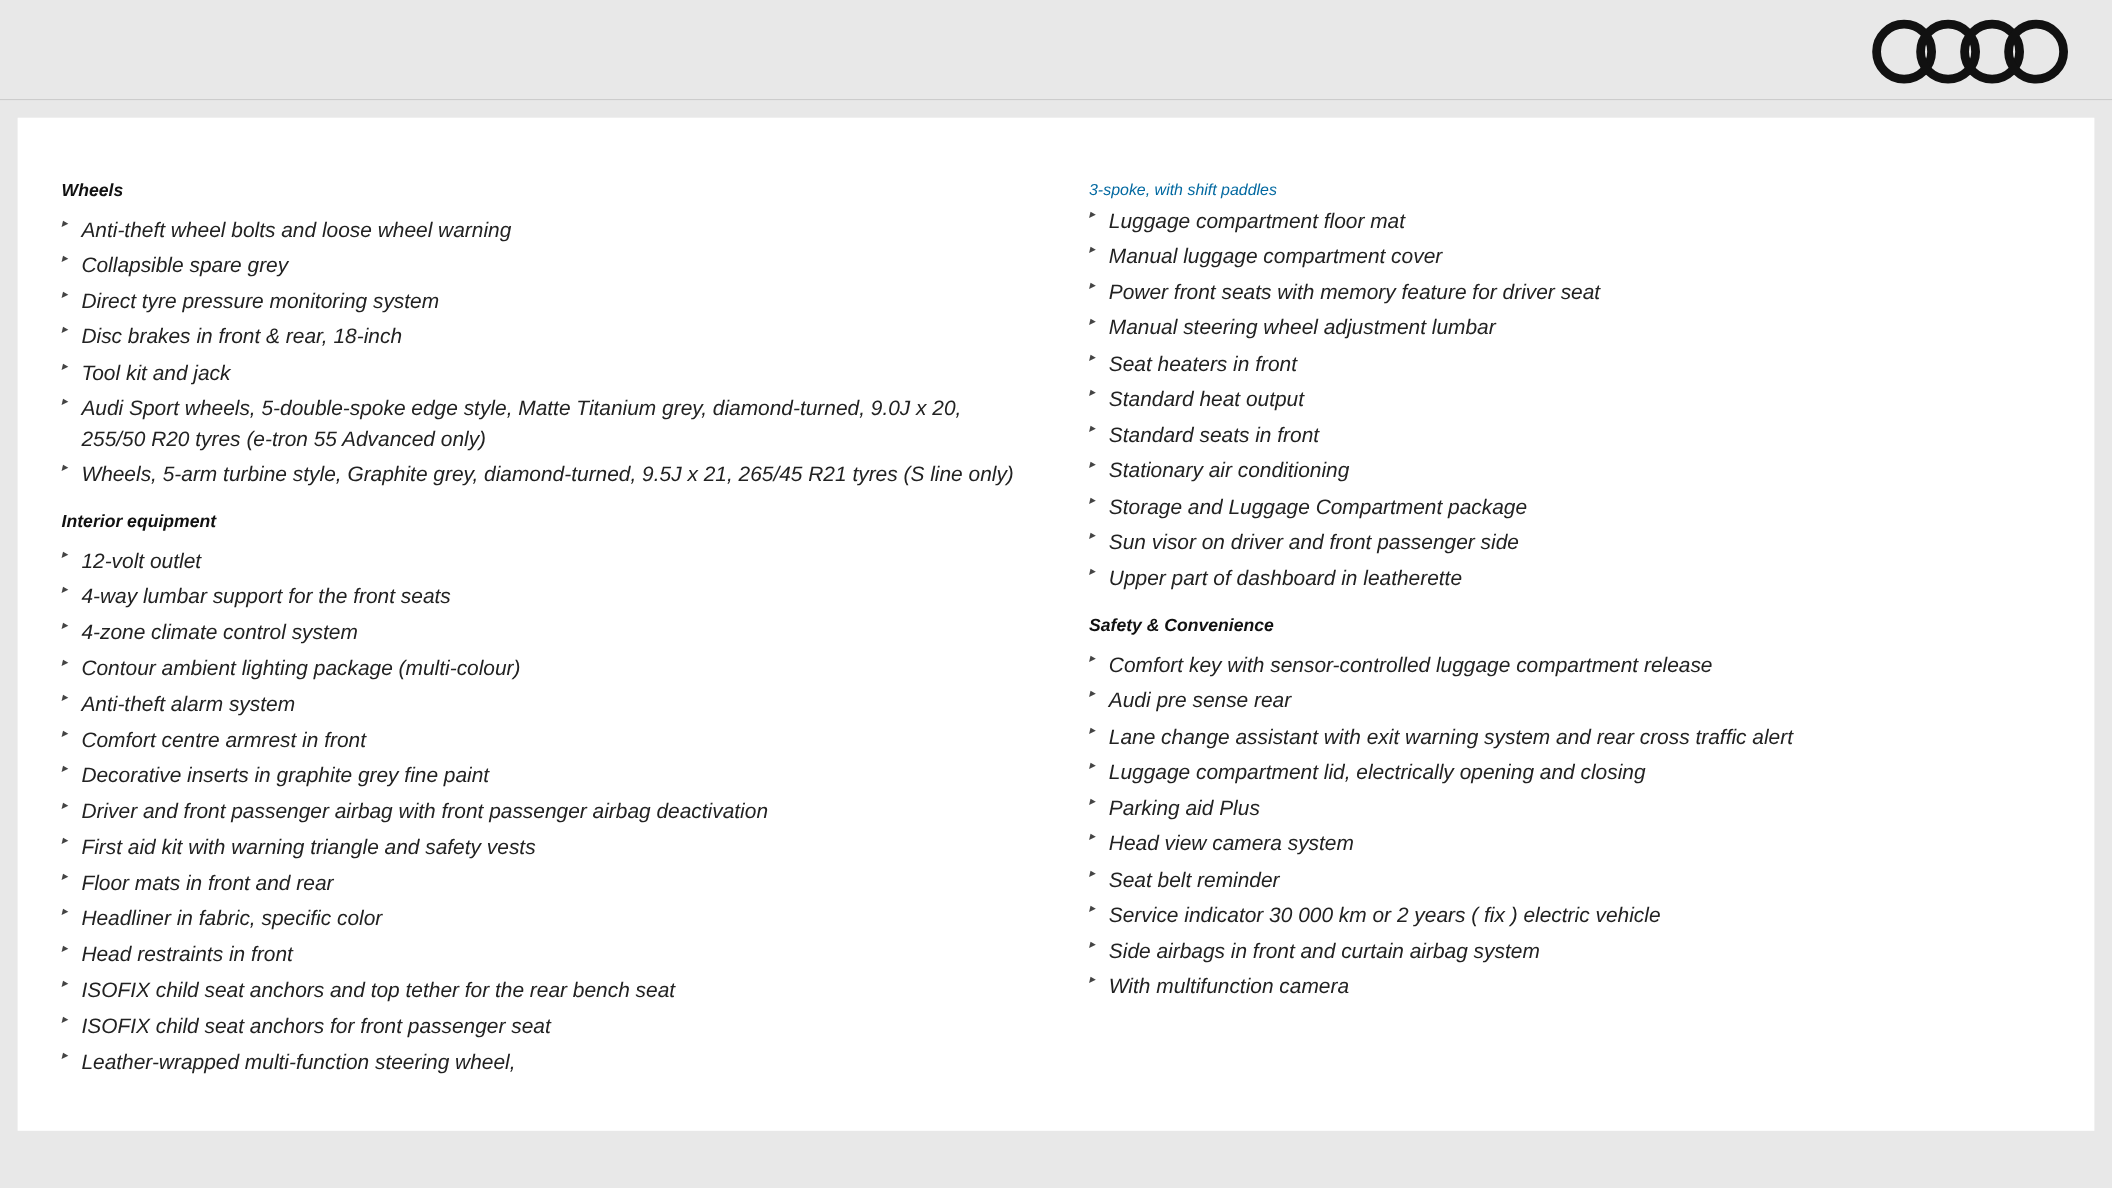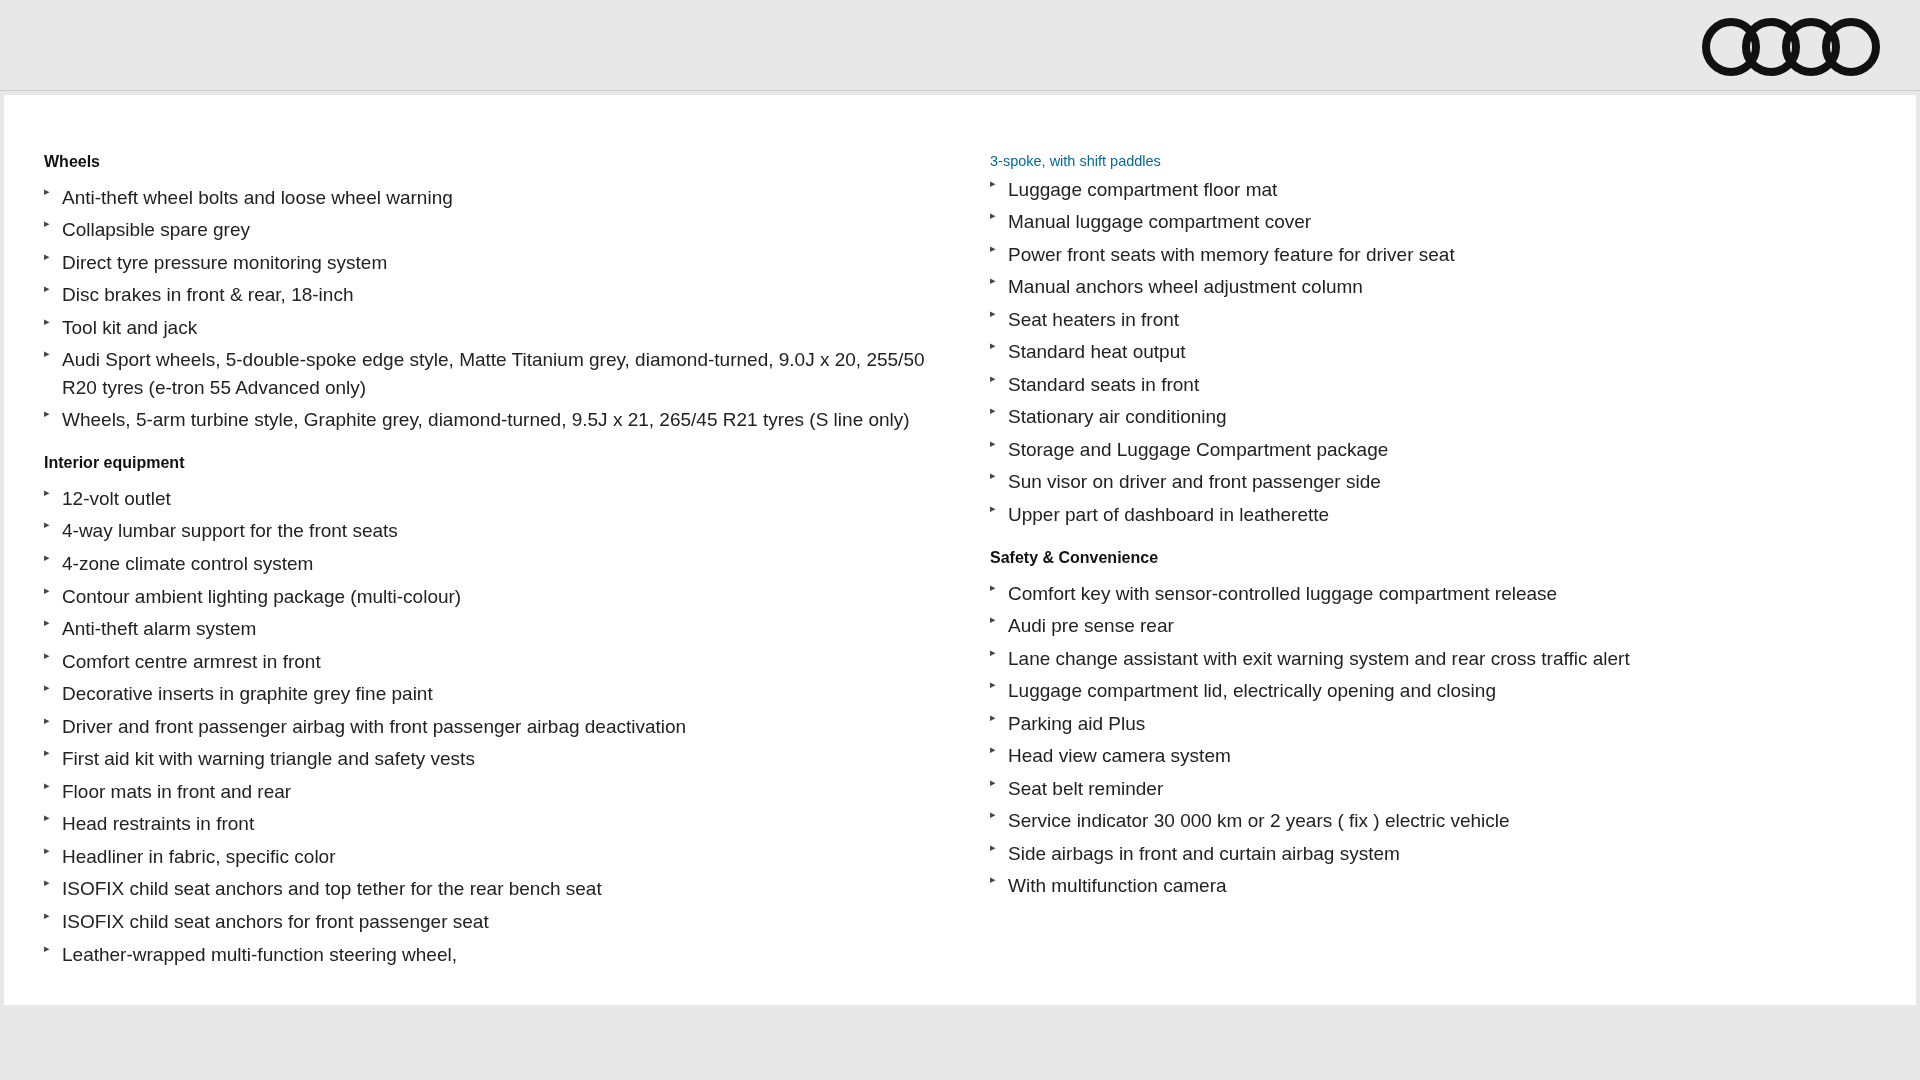--- a/index.html
+++ b/index.html
@@ -33,22 +33,23 @@
       height: 58px;
       border: 8px solid #111;
       border-radius: 50%;
       margin-left: -18px;
       background: transparent;
     }
     .audi-ring:first-child { margin-left: 0; }
 
     .main-content {
       background: #fff;
-      margin: 4px;
-      padding: 30px 40px 28px 40px;
+      margin: 16px;
+      padding: 30px 40px 39px 40px;
+      font-style: italic;
     }
     .page-title {
       font-size: 36px;
       font-weight: 900;
       margin-bottom: 28px;
       color: #111;
     }
     .two-col {
       display: grid;
       grid-template-columns: 1fr 1fr;
@@ -123,35 +124,35 @@
           <li>12-volt outlet</li>
           <li>4-way lumbar support for the front seats</li>
           <li>4-zone climate control system</li>
           <li>Contour ambient lighting package (multi-colour)</li>
           <li>Anti-theft alarm system</li>
           <li>Comfort centre armrest in front</li>
           <li>Decorative inserts in graphite grey fine paint</li>
           <li>Driver and front passenger airbag with front passenger airbag deactivation</li>
           <li>First aid kit with warning triangle and safety vests</li>
           <li>Floor mats in front and rear</li>
+          <li>Headliner in fabric, specific color</li>
           <li>Head restraints in front</li>
-          <li>Headliner in fabric, specific color</li>
           <li>ISOFIX child seat anchors and top tether for the rear bench seat</li>
           <li>ISOFIX child seat anchors for front passenger seat</li>
           <li>Leather-wrapped multi-function steering wheel,</li>
         </ul>
       </div>
 
     <div id="right-col">
         <div class="intro-text">3-spoke, with shift paddles</div>
         <ul class="feature-list">
           <li>Luggage compartment floor mat</li>
           <li>Manual luggage compartment cover</li>
           <li>Power front seats with memory feature for driver seat</li>
-          <li>Manual anchors wheel adjustment column</li>
+          <li>Manual steering wheel adjustment lumbar</li>
           <li>Seat heaters in front</li>
           <li>Standard heat output</li>
           <li>Standard seats in front</li>
           <li>Stationary air conditioning</li>
           <li>Storage and Luggage Compartment package</li>
           <li>Sun visor on driver and front passenger side</li>
           <li>Upper part of dashboard in leatherette</li>
         </ul>
         <div class="section-heading">Safety &amp; Convenience</div>
         <ul class="feature-list">

